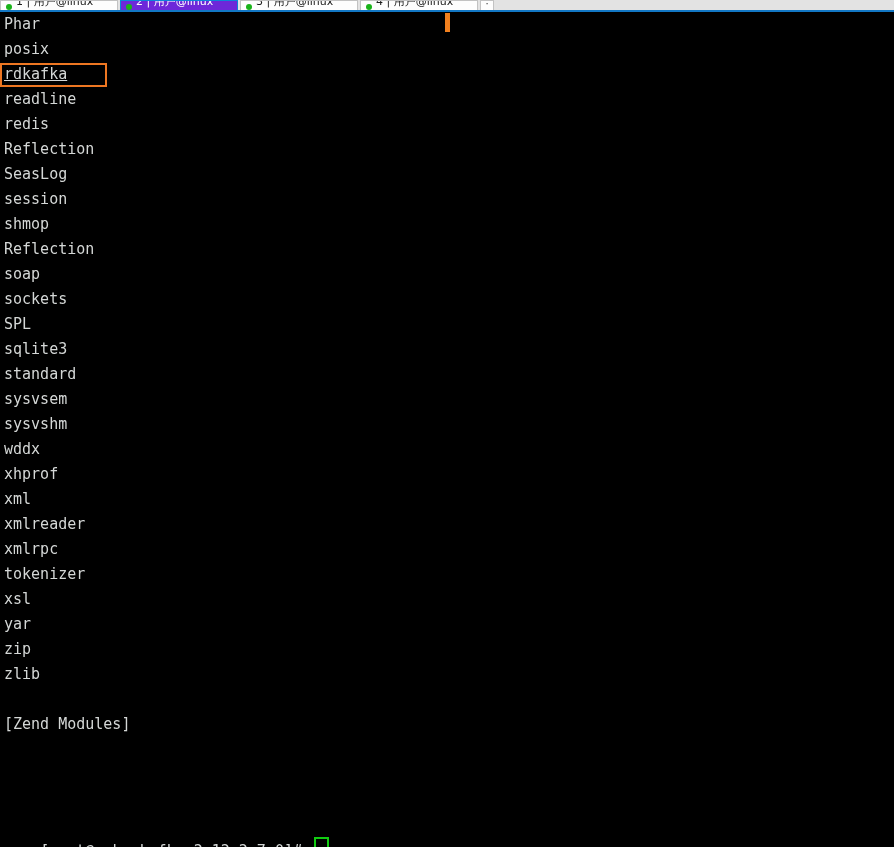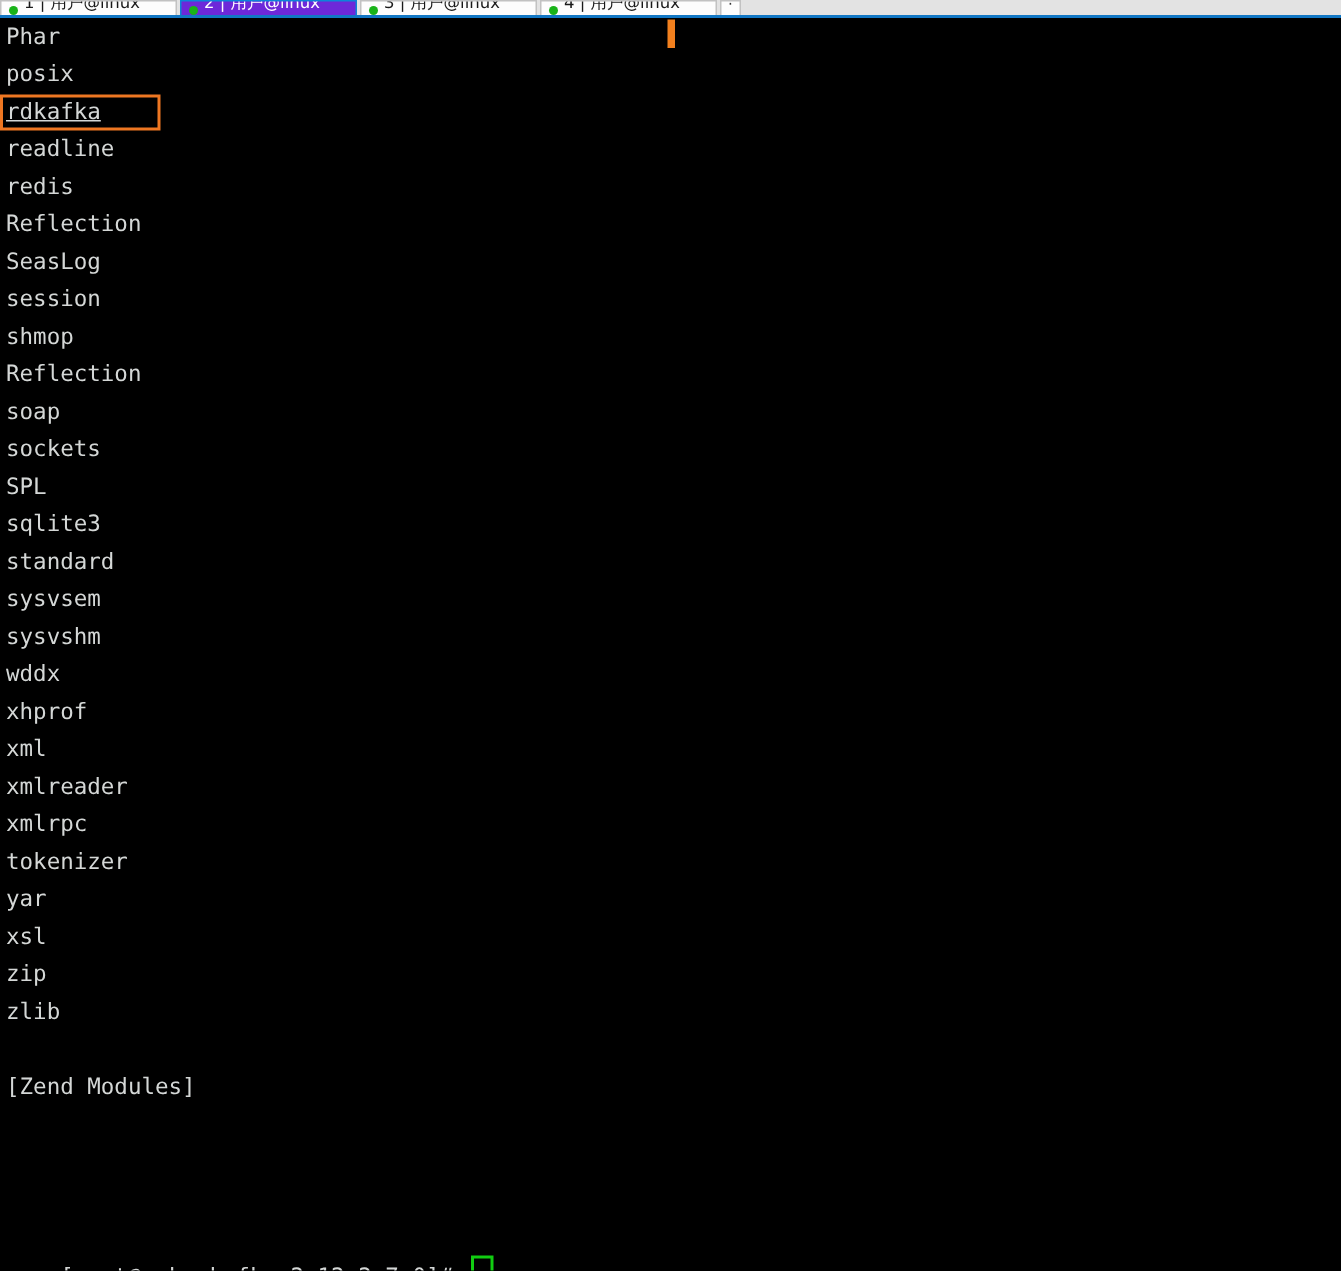--- a/index.html
+++ b/index.html
@@ -207,22 +207,22 @@
       <div class="term-line"><span>sqlite3</span></div>
       <div class="term-line"><span>standard</span></div>
       <div class="term-line"><span>sysvsem</span></div>
       <div class="term-line"><span>sysvshm</span></div>
       <div class="term-line"><span>wddx</span></div>
       <div class="term-line"><span>xhprof</span></div>
       <div class="term-line"><span>xml</span></div>
       <div class="term-line"><span>xmlreader</span></div>
       <div class="term-line"><span>xmlrpc</span></div>
       <div class="term-line"><span>tokenizer</span></div>
+      <div class="term-line"><span>xsl</span></div>
       <div class="term-line"><span>yar</span></div>
-      <div class="term-line"><span>xsl</span></div>
       <div class="term-line"><span>zip</span></div>
       <div class="term-line"><span>zlib</span></div>
       <div class="term-line blank"><span>&nbsp;</span></div>
       <div class="term-line"><span>[Zend Modules]</span></div>
       <div class="term-line blank"><span>&nbsp;</span></div>
     </div>
 
   <div class="term-line" id="prompt-line" style="position: absolute; left: 4px; top: 800px;">
     <span>[root@make kafka_2.12-2.7.0]# </span><span id="cursor" style="border-color: rgb(17, 204, 17);"></span>
   </div>

